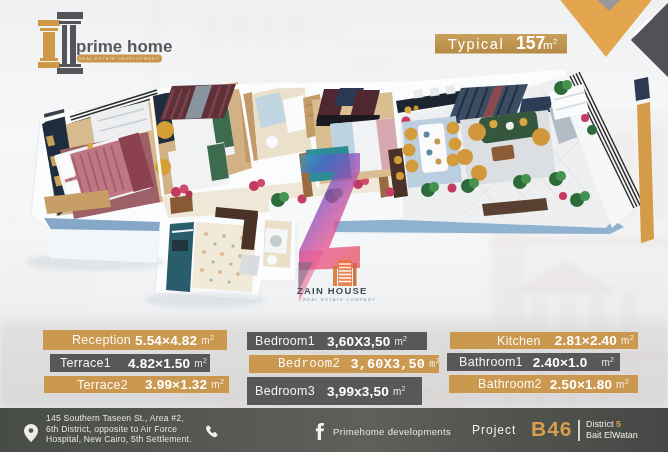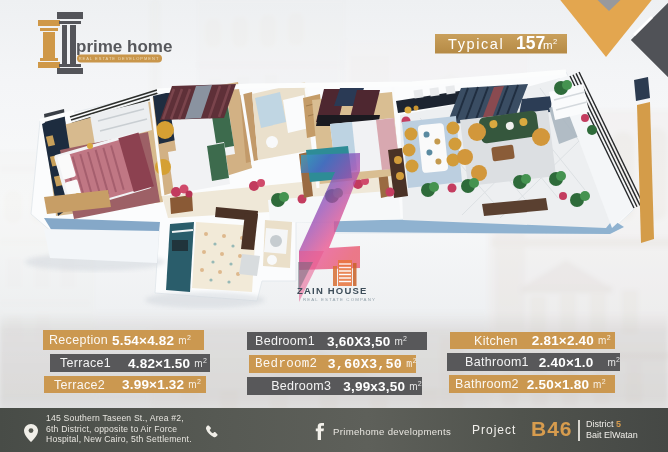--- a/index.html
+++ b/index.html
@@ -5,21 +5,21 @@
   html,body{margin:0;padding:0;}
   body{font-family:"Liberation Sans", sans-serif;}
   .page{position:relative;width:668px;height:452px;overflow:hidden;
     background:linear-gradient(180deg,#eef0f2 0%,#f4f5f7 18%,#f8f9fa 45%,#edeff1 72%,#e3e4e6 100%);}
   .abs{position:absolute;}
   
   .badge{position:absolute;display:flex;align-items:center;color:#fff;font-size:12.5px;letter-spacing:0.3px;}
   .badge .lab{white-space:pre;}
   .badge .dim{font-weight:bold;font-size:13.5px;white-space:pre;letter-spacing:0.2px;}
   .badge .m2{font-size:10px;opacity:.85;margin-left:4px;}
-  .gold{background:#cb9850;}
+  .gold{background:#cb9850;padding-left:23px;}
   .dark{background:#58585a;}
   sup{font-size:7px;vertical-align:super;}
   
   .bar{position:absolute;left:0;top:408px;width:668px;height:44px;
     background:linear-gradient(90deg,#484c47 0%,#565953 32%,#5e605a 55%,#50534d 78%,#454845 100%);
     color:#e8e6e0;}
   .bar .addr{position:absolute;left:46px;top:5px;font-size:8.6px;line-height:10.6px;letter-spacing:.2px;}
   .bar .phones{position:absolute;left:226px;top:8px;font-size:9.6px;line-height:11px;letter-spacing:.3px;}
   .bar .fbtxt{position:absolute;left:333px;top:18px;font-size:9.6px;letter-spacing:.3px;}
   .bar .project{position:absolute;left:472px;top:15px;font-size:12px;letter-spacing:1px;color:#f2f0ec;}
@@ -565,34 +565,34 @@
   <span class="dim" style="margin-left:12px">3,60X3,50</span>
       <span class="m2">m<sup>2</sup></span>
 </div>
 
 <div class="badge gold" style="left:249px;top:355px;width:167px;height:18px;font-family:Liberation Mono, monospace;">
   <span class="lab" style="margin-left:6px;opacity:.93">Bedroom2</span>
   <span class="dim" style="margin-left:10px">3,60X3,50</span>
       <span class="m2">m<sup>2</sup></span>
 </div>
 
-<div class="badge dark" style="left:247px;top:377px;width:175px;height:18px;justify-content:flex-end;">
+<div class="badge dark" style="left:247px;top:377px;width:175px;height:28px;">
   <span class="lab" style="margin-left:8px;opacity:.93">Bedroom3</span>
   <span class="dim" style="margin-left:12px">3,99x3,50</span>
       <span class="m2">m<sup>2</sup></span>
 </div>
 
 <div class="badge gold" style="left:450px;top:332px;width:165px;height:17px;">
   <span class="lab" style="margin-left:24px;opacity:.93">Kitchen</span>
   <span class="dim" style="margin-left:14px">2.81×2.40</span>
       <span class="m2">m<sup>2</sup></span>
 </div>
 
 <div class="badge dark" style="left:447px;top:353px;width:173px;height:18px;">
-  <span class="lab" style="margin-left:18px;opacity:.93">Bathroom1</span>
+  <span class="lab" style="margin-left:12px;opacity:.93">Bathroom1</span>
   <span class="dim" style="margin-left:10px">2.40×1.0</span>
       <span class="m2" style="margin-left:14px">m<sup>2</sup></span>
 </div>
 
 <div class="badge gold" style="left:449px;top:375px;width:166px;height:18px;">
   <span class="lab" style="margin-left:6px;opacity:.93">Bathroom2</span>
   <span class="dim" style="margin-left:8px">2.50×1.80</span>
       <span class="m2">m<sup>2</sup></span>
 </div>
 

